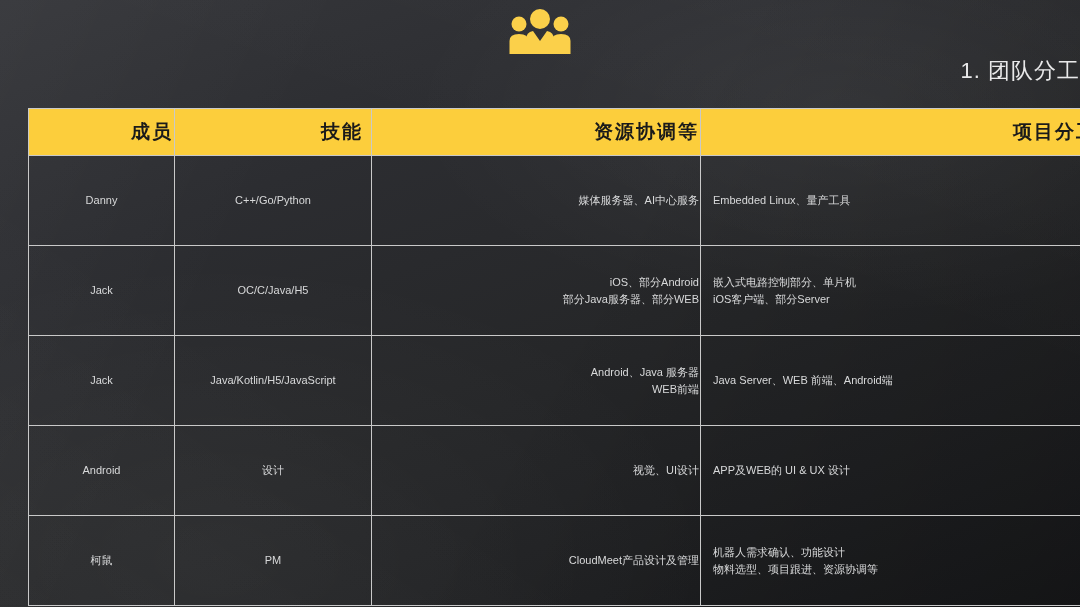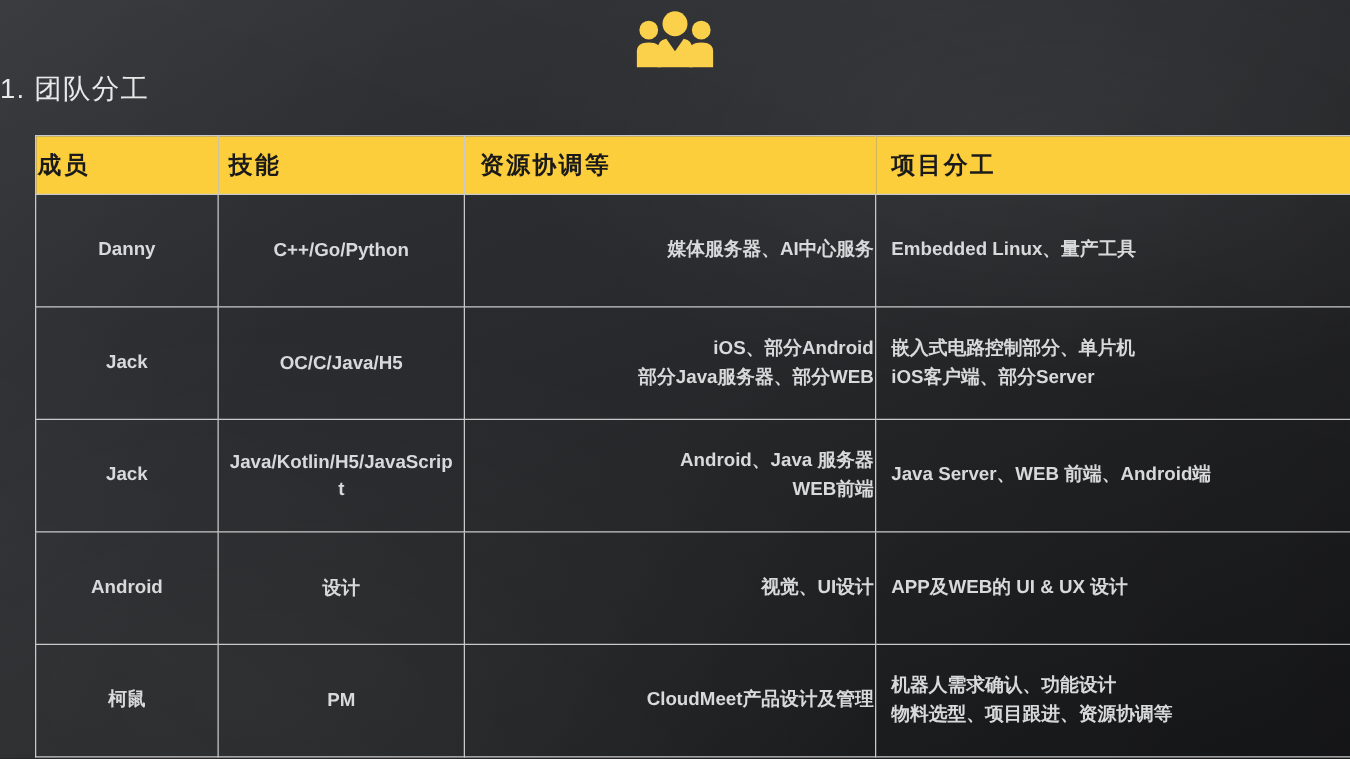--- a/index.html
+++ b/index.html
@@ -32,21 +32,21 @@
       linear-gradient(300deg, rgba(0,0,0,0.22) 0%, rgba(0,0,0,0) 48%);
     pointer-events: none;
   }
 
   
   .header {
     position: absolute;
     left: 0;
     top: 8px;
     width: 1080px;
-    text-align: left;
+    text-align: right;
   }
   .team-icon {
     display: block;
     margin: 0 auto;
     width: 64px;
     height: 46px;
   }
   .slide-title {
     margin-top: 2px;
     font-size: 22px;
@@ -100,28 +100,28 @@
     border: 1px solid #c9c9c9;
     vertical-align: middle;
   }
   .table thead th {
     background: #FCCE3C;
     color: #1a1a1a;
     font-size: 19px;
     font-weight: 700;
     letter-spacing: 2px;
     height: 44px;
-    text-align: left;
+    text-align: right;
     border-color: #c9c9c9;
   }
   .table tbody td {
     background: transparent;
     color: #d8d9da;
-    font-size: 15px;
-    font-weight: 700;
+    font-size: 11px;
+    font-weight: 400;
     height: 87px;
     line-height: 1.5;
   }
   .c-name   { width: 143px; text-align: center; }
   .c-skill  { width: 180px; text-align: center; padding: 0 8px; }
   .c-work   { width: 315px; text-align: right; padding-left: 12px; }
   .c-assign { width: 384px; text-align: left; padding-left: 12px; }
 
   .cell-line { display: block; white-space: nowrap; }
   .skill-wrap { white-space: normal; word-break: break-all; line-height: 1.45; }

